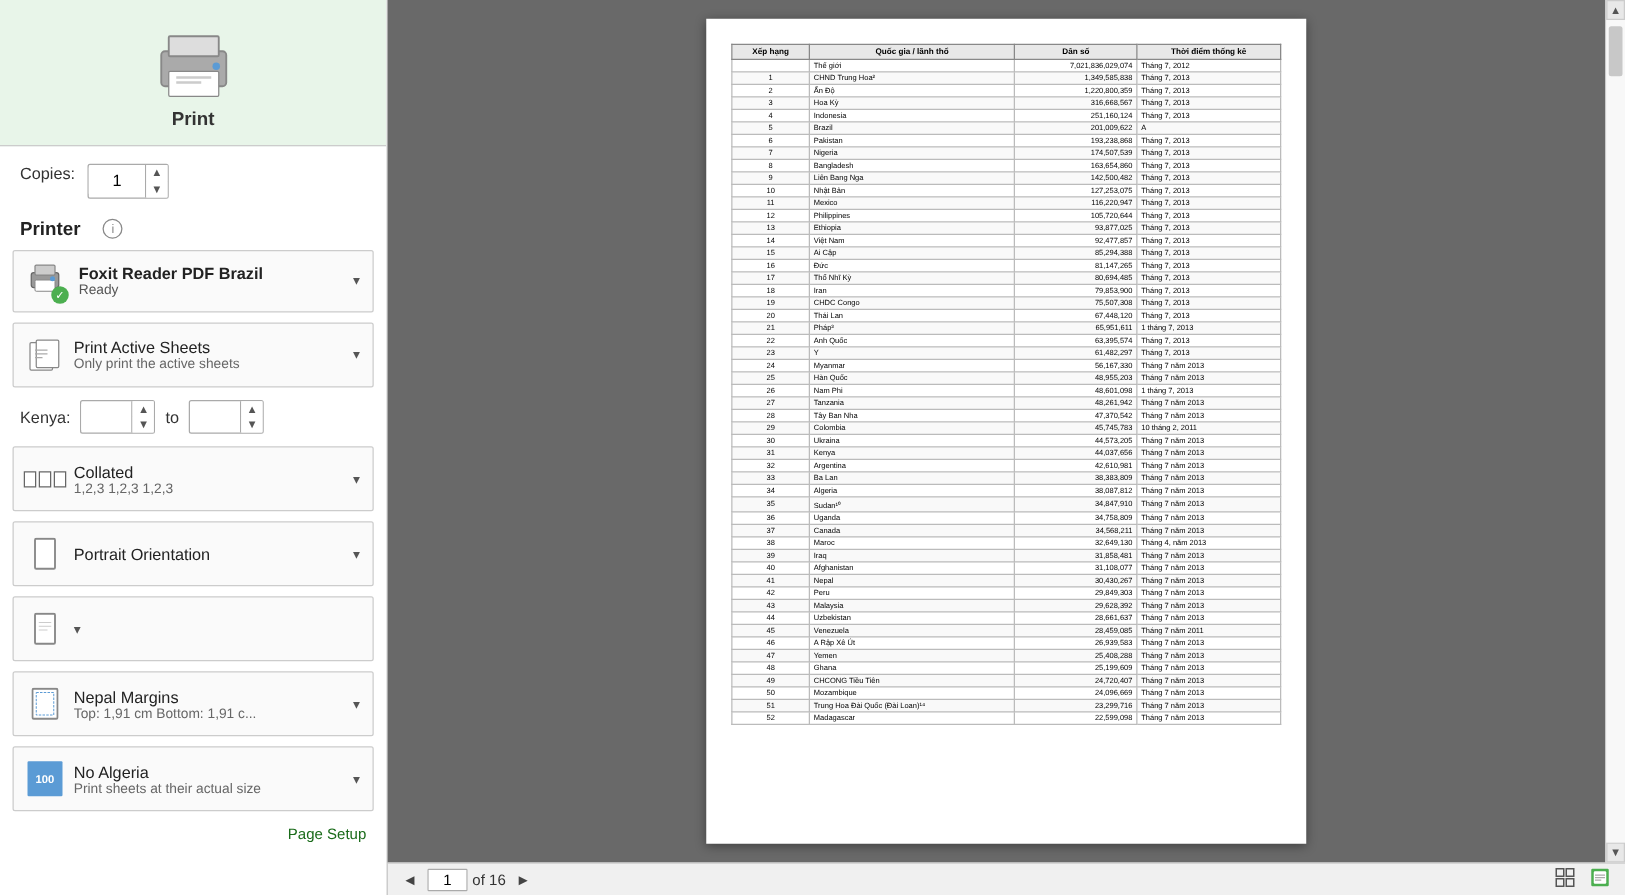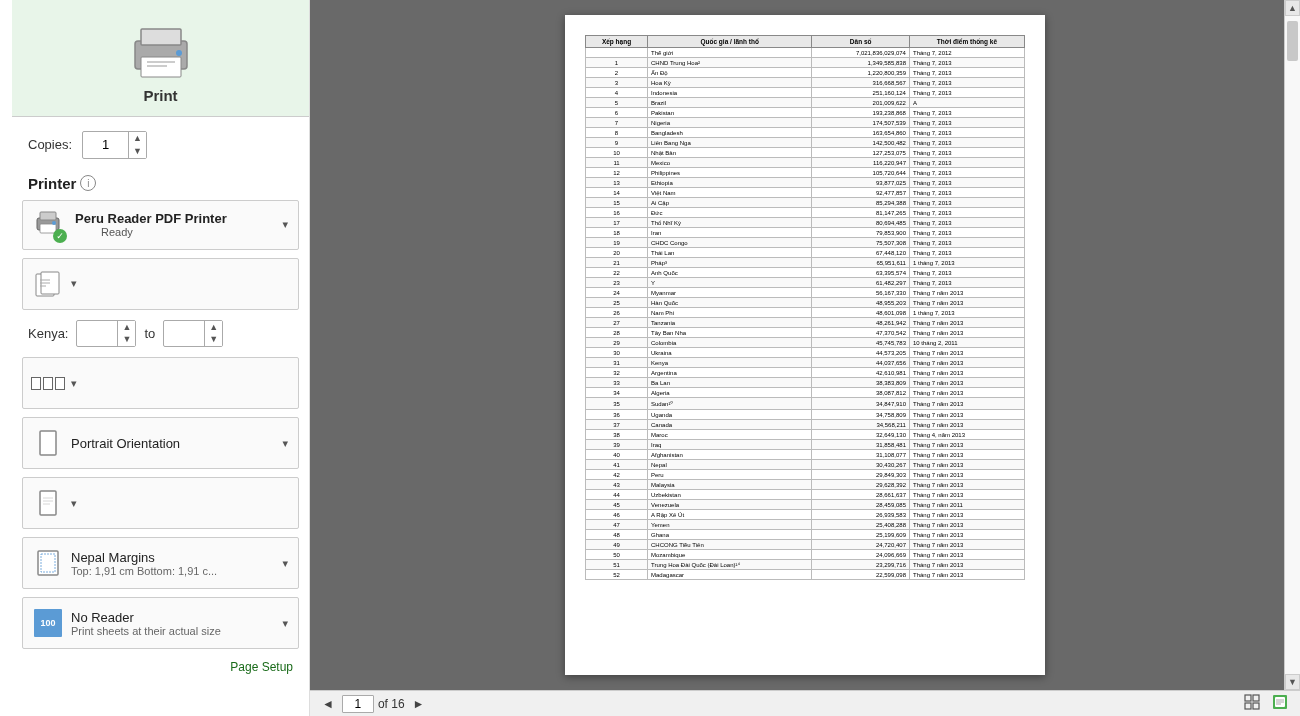--- a/index.html
+++ b/index.html
@@ -8,21 +8,20 @@
     
     .left-panel {
       width: 310px;
       background: #fff;
       border-right: 1px solid #ddd;
       display: flex;
       flex-direction: column;
       height: 716px;
       overflow-y: auto;
       flex-shrink: 0;
-      padding-left: 12px;
     }
 
     
     .print-header {
       background: #e8f5e9;
       display: flex;
       flex-direction: column;
       align-items: center;
       padding: 18px 10px 12px;
       border-bottom: 1px solid #ccc;
@@ -39,21 +38,21 @@
     .print-title {
       font-size: 15px;
       font-weight: 600;
       color: #333;
       margin-top: 4px;
     }
 
     
     .copies-row {
       display: flex;
-      align-items: center;
+      align-items: flex-start;
       padding: 14px 16px 10px;
       gap: 10px;
     }
 
     .copies-label {
       font-size: 13px;
       color: #333;
     }
 
     .copies-input-wrap {
@@ -87,21 +86,21 @@
       font-size: 9px;
       line-height: 1.2;
       color: #555;
     }
 
     
     .section-header {
       display: flex;
       align-items: center;
       padding: 6px 16px 4px;
-      gap: 4px;
+      gap: 18px;
     }
 
     .section-title {
       font-size: 15px;
       font-weight: 600;
       color: #222;
     }
 
     .info-icon {
       width: 16px;
@@ -141,21 +140,20 @@
 
     .printer-name {
       font-size: 13px;
       font-weight: 600;
       color: #222;
     }
 
     .printer-status {
       font-size: 11px;
       color: #555;
-      margin-left: 26px;
     }
 
     .dropdown-arrow {
       color: #555;
       font-size: 11px;
     }
 
     
     .printer-props-link {
       text-align: right;
@@ -509,38 +507,42 @@
     <div class="printer-icon-wrap">
       <svg width="30" height="26" viewBox="0 0 30 26">
         <rect x="4" y="9" width="22" height="12" rx="2" fill="#999" stroke="#666" stroke-width="1"></rect>
         <rect x="7" y="3" width="16" height="8" rx="1" fill="#ccc" stroke="#888" stroke-width="1"></rect>
         <rect x="7" y="15" width="16" height="9" rx="1" fill="#fff" stroke="#888" stroke-width="0.8"></rect>
         <circle cx="21" cy="14" r="2" fill="#5b9bd5"></circle>
       </svg>
       <div class="green-check">✓</div>
     </div>
     <div class="printer-info">
-      <div class="printer-name">Peru Reader PDF Printer</div>
+      <div class="printer-name">Foxit Reader PDF Brazil</div>
       <div class="printer-status">Ready</div>
     </div>
     <span class="dropdown-arrow">▾</span>
   </div>
 
 
 
   <div class="dropdown-row">
     <div class="row-icon">
       <svg width="28" height="28" viewBox="0 0 28 28">
         <rect x="2" y="4" width="18" height="22" rx="1" fill="#fff" stroke="#888" stroke-width="1"></rect>
         <rect x="5" y="4" width="18" height="22" rx="1" fill="#fff" stroke="#888" stroke-width="1" transform="translate(2,-2)"></rect>
         <line x1="6" y1="10" x2="16" y2="10" stroke="#aaa" stroke-width="1"></line>
         <line x1="6" y1="13" x2="16" y2="13" stroke="#aaa" stroke-width="1"></line>
         <line x1="6" y1="16" x2="12" y2="16" stroke="#aaa" stroke-width="1"></line>
       </svg>
     </div>
+    <div class="row-text">
+      <div class="row-main">Print Active Sheets</div>
+      <div class="row-sub">Only print the active sheets</div>
+    </div>
     <span class="dropdown-arrow">▾</span>
   </div>
 
   <div class="pages-row">
     <span class="pages-label">Kenya:</span>
     <div class="pages-input-wrap">
       <input class="pages-input" type="text" value="" style="">
       <div class="pages-spinner">
         <button>▲</button>
         <button>▼</button>
@@ -557,20 +559,24 @@
   </div>
 
   <div class="dropdown-row">
     <div class="row-icon">
       <div class="collated-icon-wrap">
         <div class="col-sheet"></div>
         <div class="col-sheet"></div>
         <div class="col-sheet"></div>
       </div>
     </div>
+    <div class="row-text">
+      <div class="row-main">Collated</div>
+      <div class="row-sub">1,2,3   1,2,3   1,2,3</div>
+    </div>
     <span class="dropdown-arrow">▾</span>
   </div>
 
   <div class="dropdown-row">
     <div class="row-icon">
       <svg width="20" height="26" viewBox="0 0 20 26">
         <rect x="2" y="1" width="16" height="24" rx="1" fill="#fff" stroke="#888" stroke-width="1.5"></rect>
       </svg>
     </div>
     <div class="row-text">
@@ -603,21 +609,21 @@
       <div class="row-sub">Top: 1,91 cm Bottom: 1,91 c...</div>
     </div>
     <span class="dropdown-arrow">▾</span>
   </div>
 
   <div class="dropdown-row">
     <div class="row-icon">
       <div class="no-scale-icon">100</div>
     </div>
     <div class="row-text">
-      <div class="row-main">No Reader</div>
+      <div class="row-main">No Algeria</div>
       <div class="row-sub">Print sheets at their actual size</div>
     </div>
     <span class="dropdown-arrow">▾</span>
   </div>
 
   <div class="page-setup-row">
     <a>Page Setup</a>
   </div>
 
 </div>

